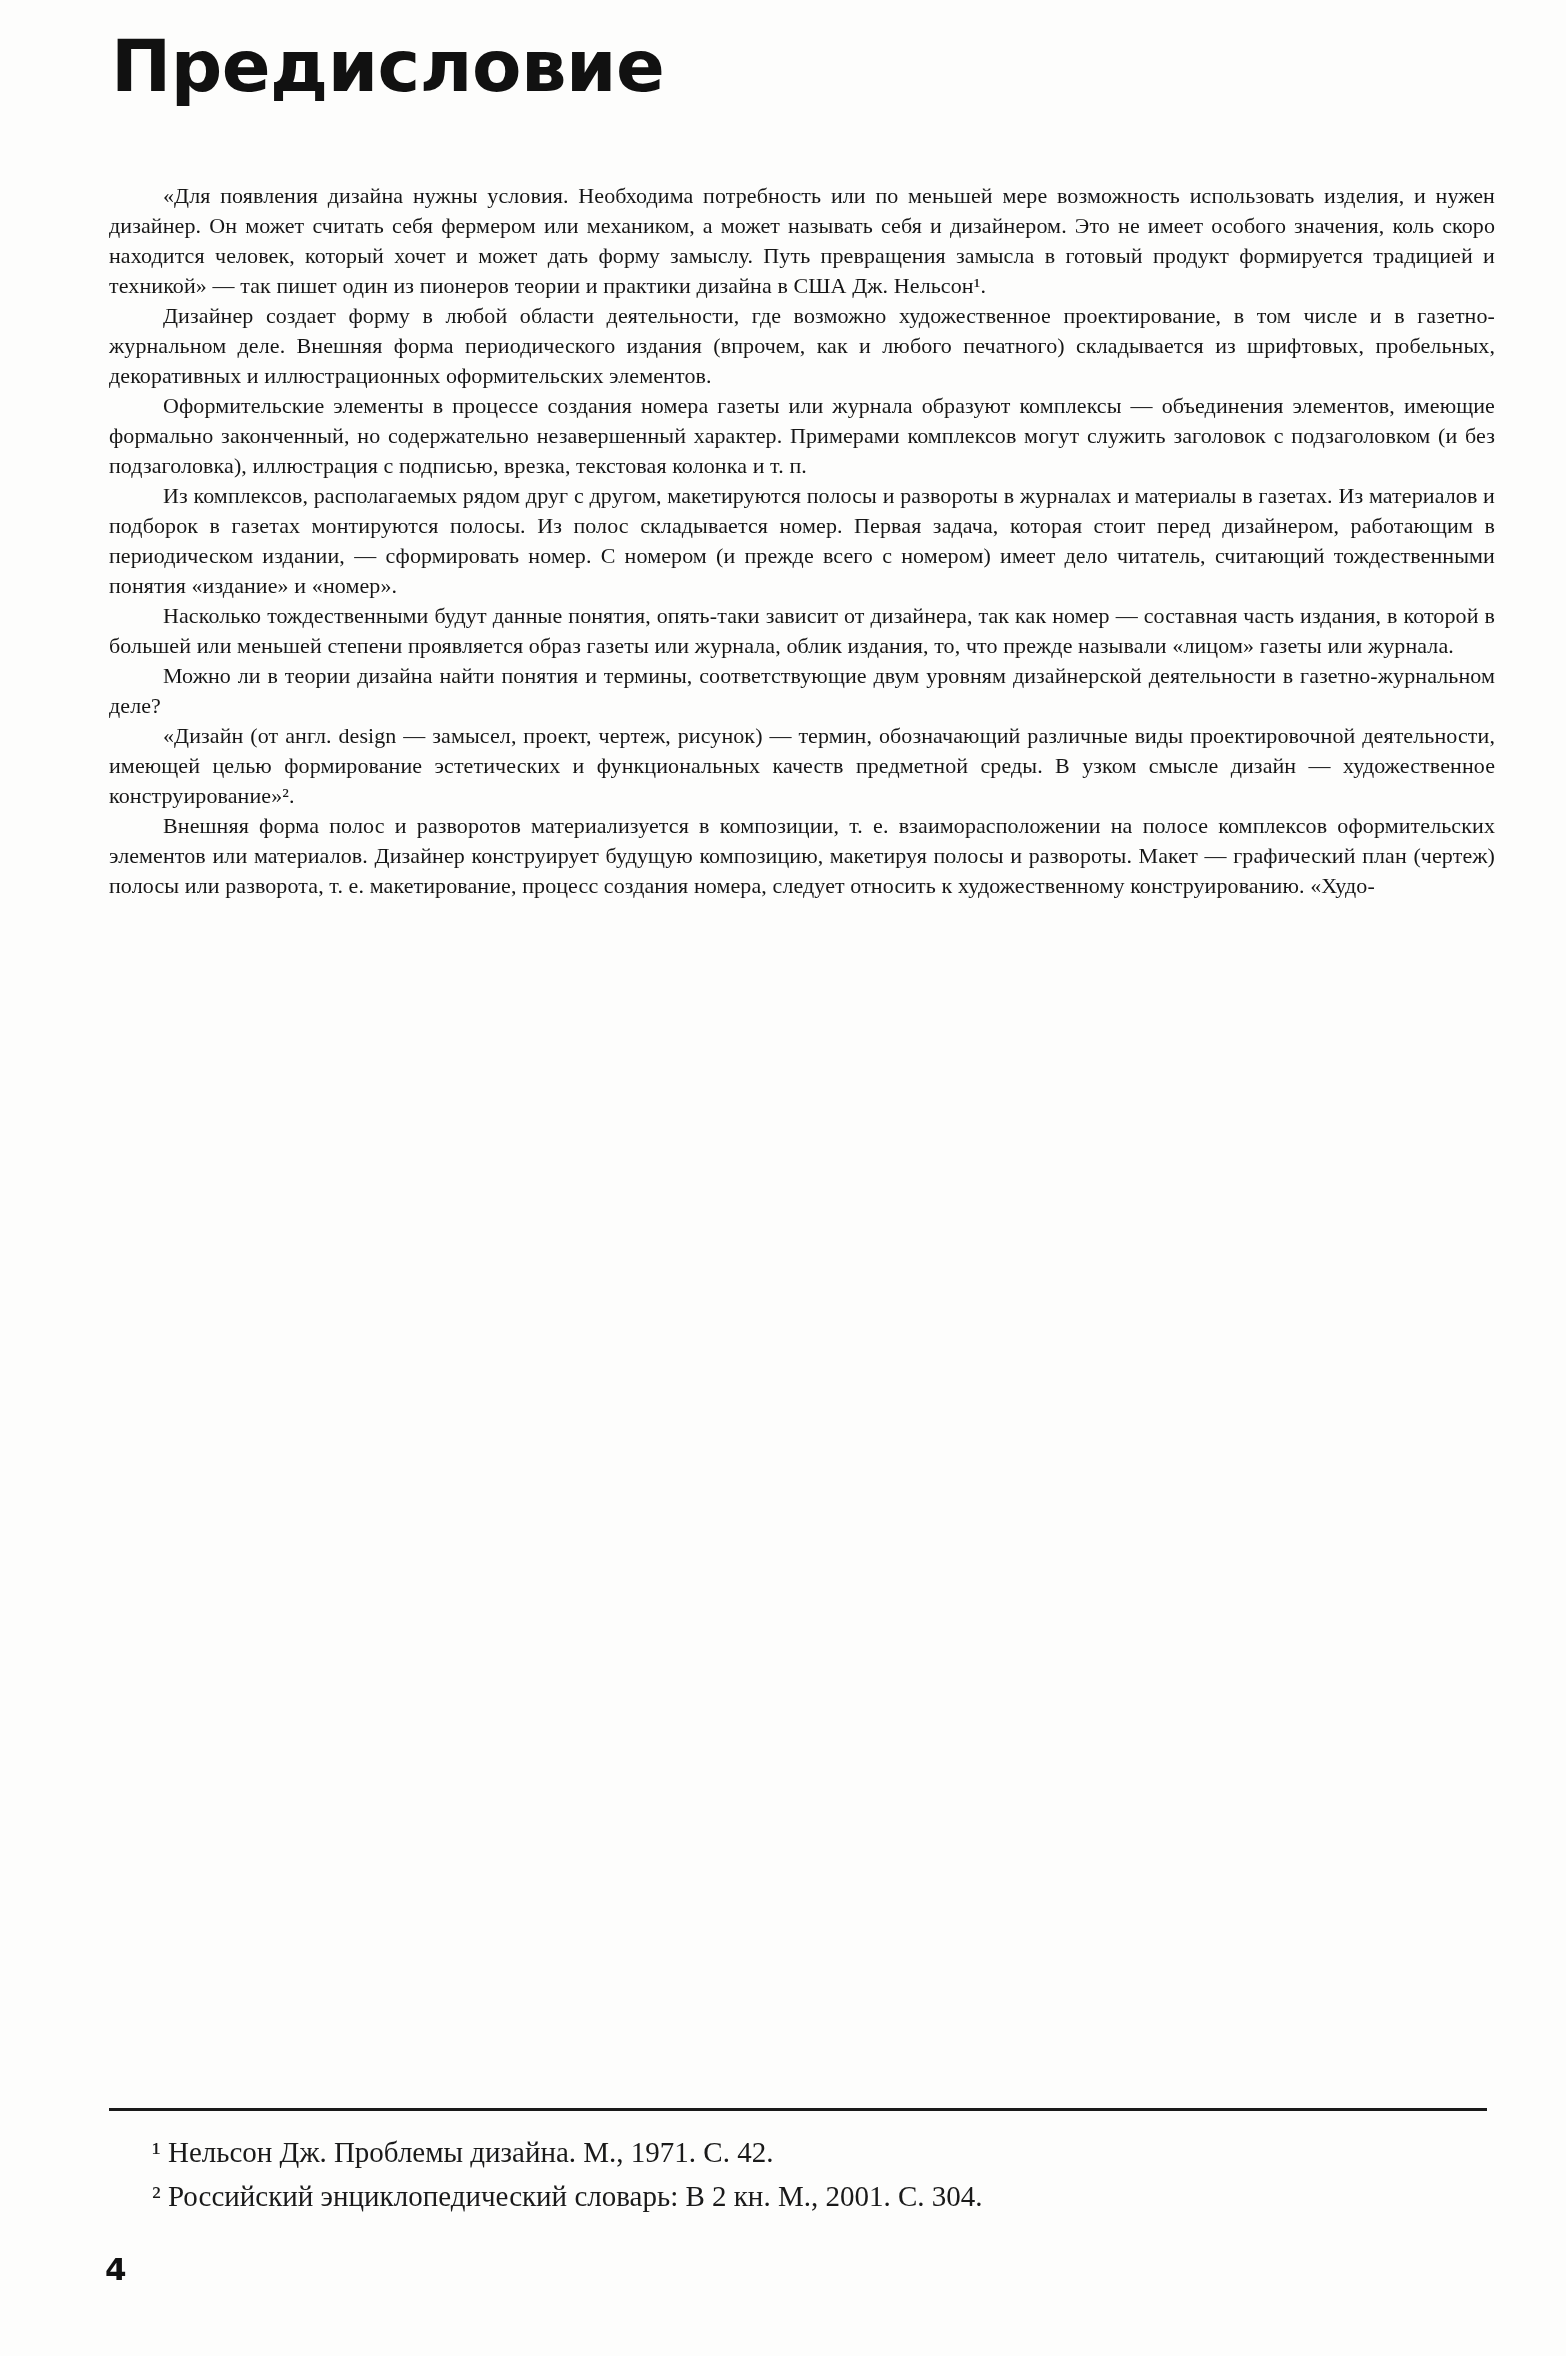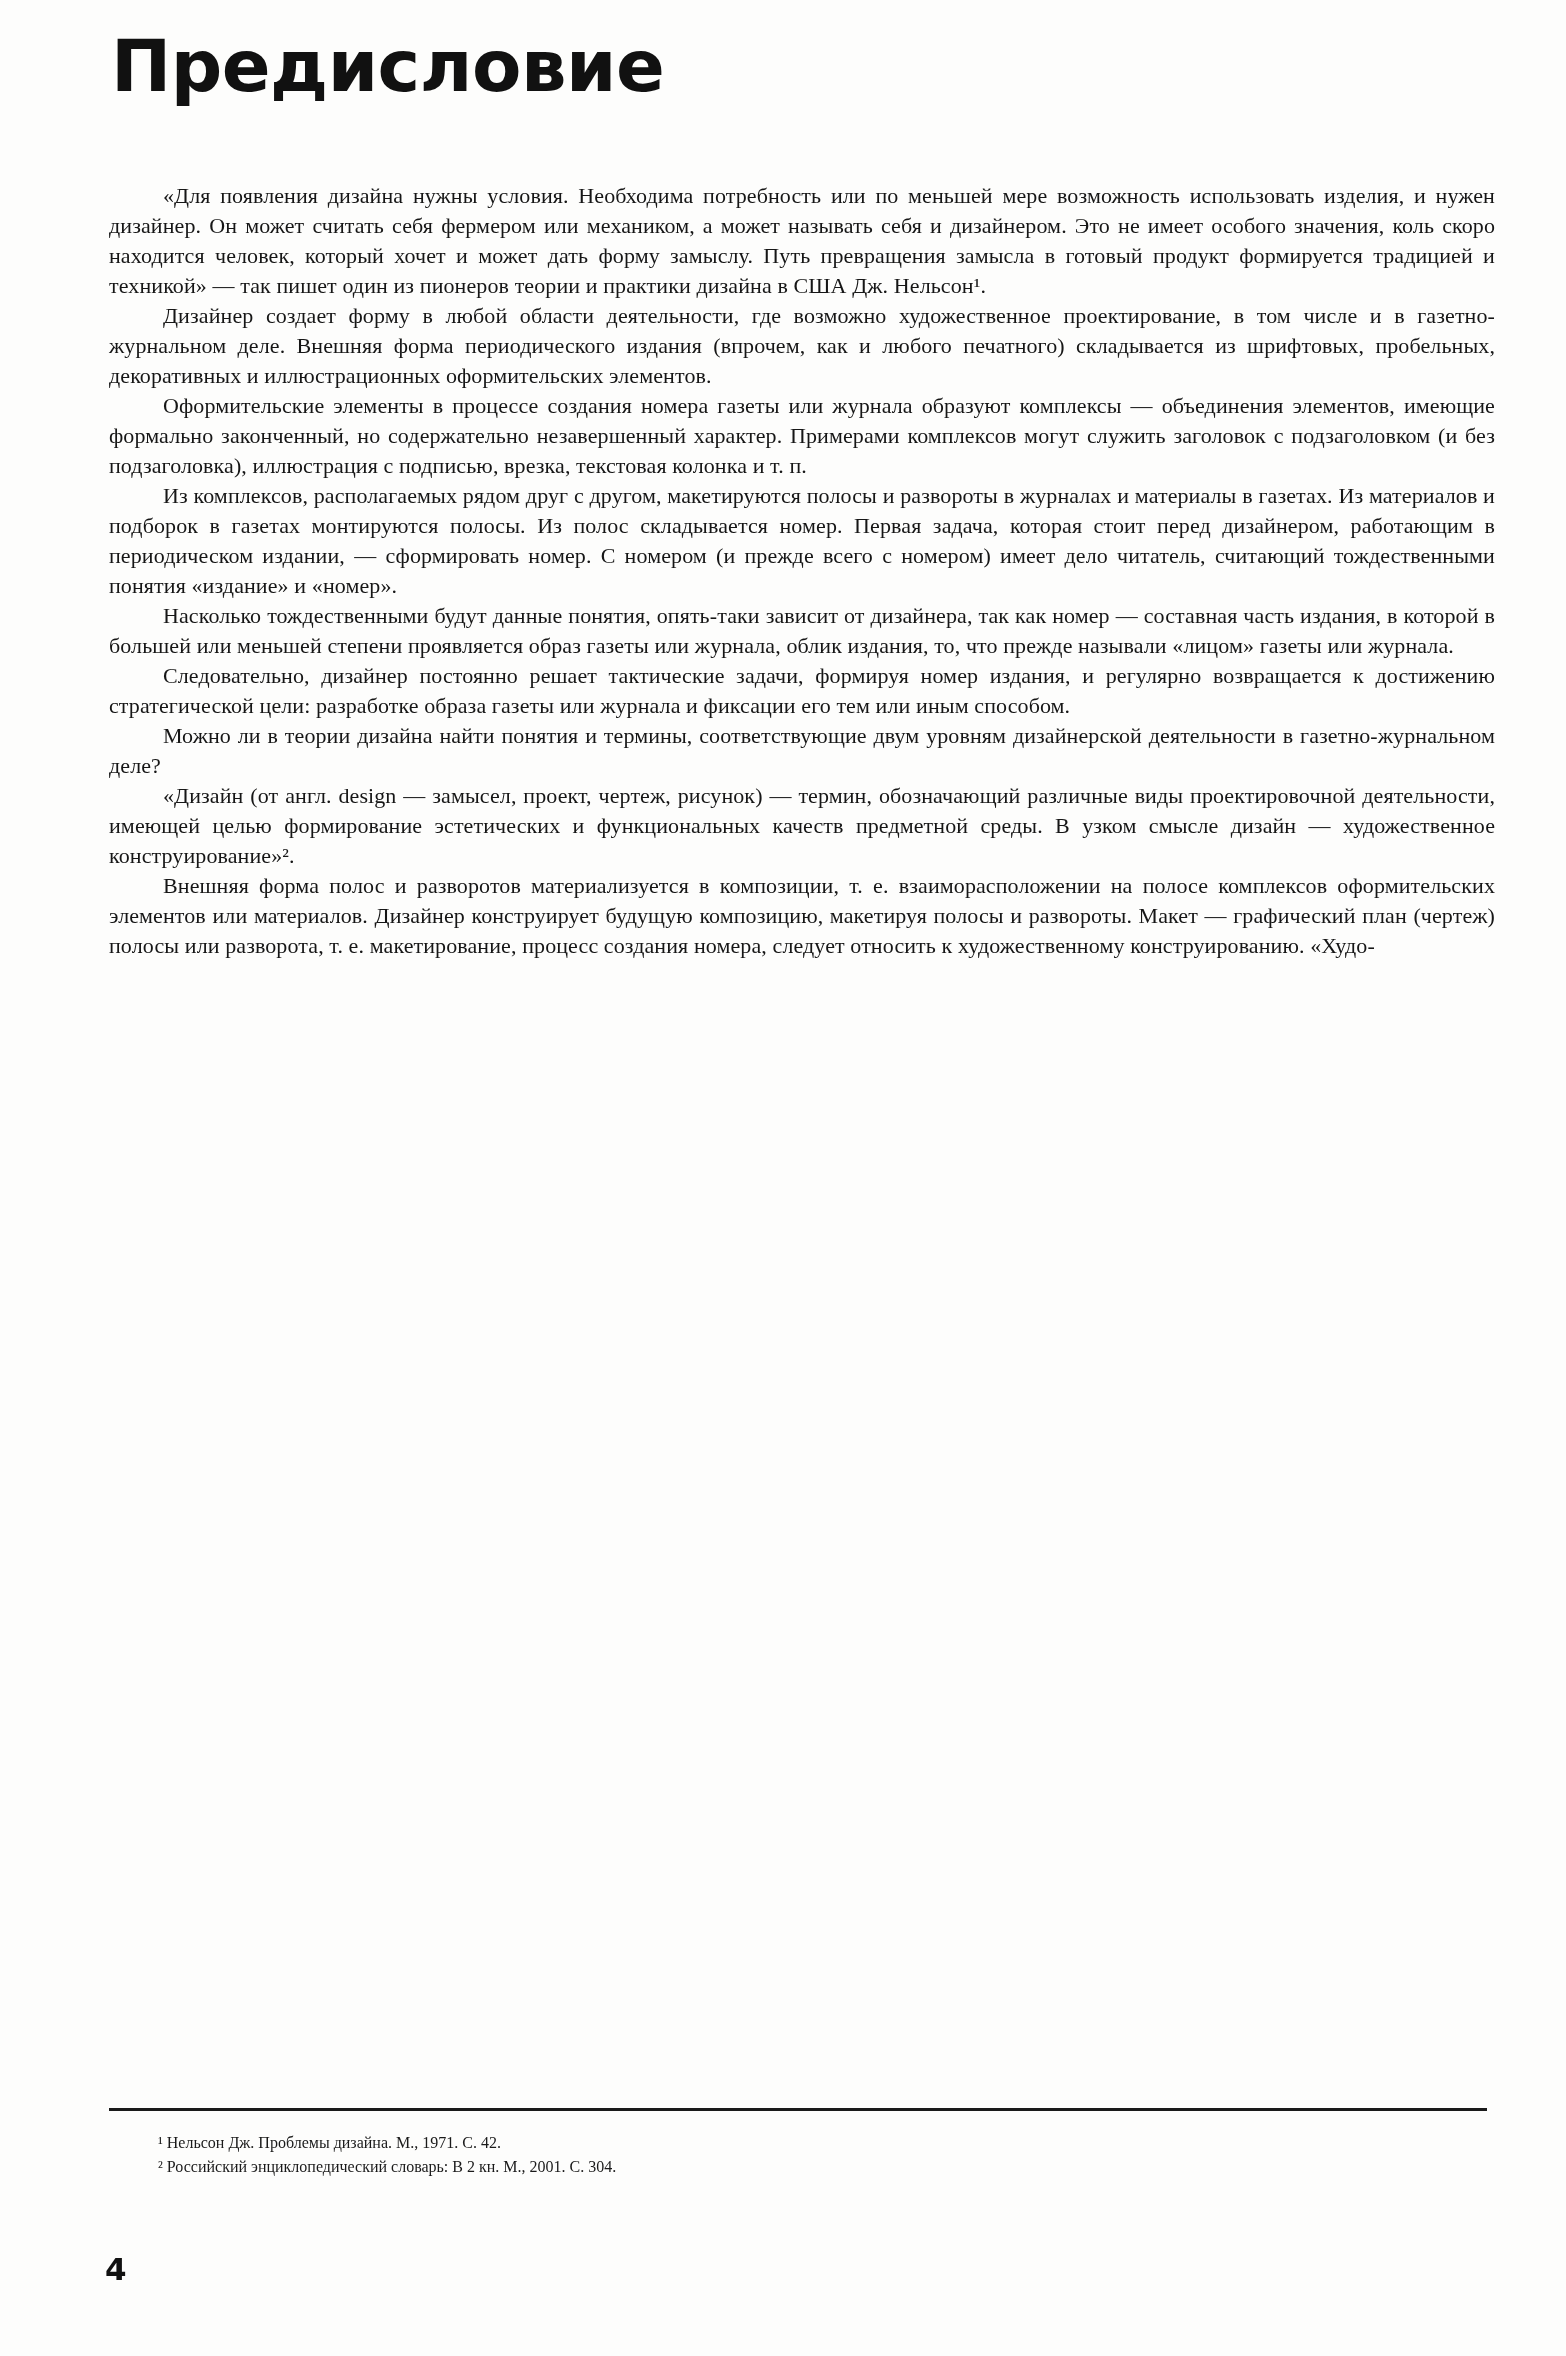--- a/index.html
+++ b/index.html
@@ -51,24 +51,24 @@
   .footnote-rule {
     position: absolute;
     left: 109px;
     top: 2108px;
     width: 1378px;
     height: 2.9px;
     background: #1a1a1a;
   }
   .footnotes {
     position: absolute;
-    left: 115px;
+    left: 109px;
     top: 2131px;
     width: 1378px;
-    font-size: 16px;
+    font-size: 29px;
     line-height: 1.5;
     color: #1a1a1a;
     font-family: Liberation Serif, serif;
   }
   .footnotes .fn {
     margin: 0;
     text-indent: 43px;
   }
   .page-number {
     position: absolute;
@@ -88,21 +88,20 @@
   <div class="content">
 
     <h1 class="chapter-title">Предисловие</h1>
 
     <div class="body-text">
       <p>«Для появления дизайна нужны условия. Необходима потребность или по меньшей мере возможность использовать изделия, и нужен дизайнер. Он может считать себя фермером или механиком, а может называть себя и дизайнером. Это не имеет особого значения, коль скоро находится человек, который хочет и может дать форму замыслу. Путь превращения замысла в готовый продукт формируется традицией и техникой» — так пишет один из пионеров теории и практики дизайна в США Дж. Нельсон¹.</p>
       <p>Дизайнер создает форму в любой области деятельности, где возможно художественное проектирование, в том числе и в газетно-журнальном деле. Внешняя форма периодического издания (впрочем, как и любого печатного) складывается из шрифтовых, пробельных, декоративных и иллюстрационных оформительских элементов.</p>
       <p>Оформительские элементы в процессе создания номера газеты или журнала образуют комплексы — объединения элементов, имеющие формально законченный, но содержательно незавершенный характер. Примерами комплексов могут служить заголовок с подзаголовком (и без подзаголовка), иллюстрация с подписью, врезка, текстовая колонка и т. п.</p>
       <p>Из комплексов, располагаемых рядом друг с другом, макетируются полосы и развороты в журналах и материалы в газетах. Из материалов и подборок в газетах монтируются полосы. Из полос складывается номер. Первая задача, которая стоит перед дизайнером, работающим в периодическом издании, — сформировать номер. С номером (и прежде всего с номером) имеет дело читатель, считающий тождественными понятия «издание» и «номер».</p>
       <p>Насколько тождественными будут данные понятия, опять-таки зависит от дизайнера, так как номер — составная часть издания, в которой в большей или меньшей степени проявляется образ газеты или журнала, облик издания, то, что прежде называли «лицом» газеты или журнала.</p>
-      <p>Следовательно, дизайнер постоянно решает тактические задачи, формируя номер издания, и регулярно возвращается к достижению стратегической цели: разработке образа газеты или журнала и фиксации его тем или иным способом.</p>
       <p>Можно ли в теории дизайна найти понятия и термины, соответствующие двум уровням дизайнерской деятельности в газетно-журнальном деле?</p>
       <p>«Дизайн (от англ. design — замысел, проект, чертеж, рисунок) — термин, обозначающий различные виды проектировочной деятельности, имеющей целью формирование эстетических и функциональных качеств предметной среды. В узком смысле дизайн — художественное конструирование»².</p>
       <p>Внешняя форма полос и разворотов материализуется в композиции, т. е. взаиморасположении на полосе комплексов оформительских элементов или материалов. Дизайнер конструирует будущую композицию, макетируя полосы и развороты. Макет — графический план (чертеж) полосы или разворота, т. е. макетирование, процесс создания номера, следует относить к художественному конструированию. «Худо-</p>
     </div>
 
   </div>
 
   <div class="footnote-rule"></div>
 
   <div class="footnotes">

